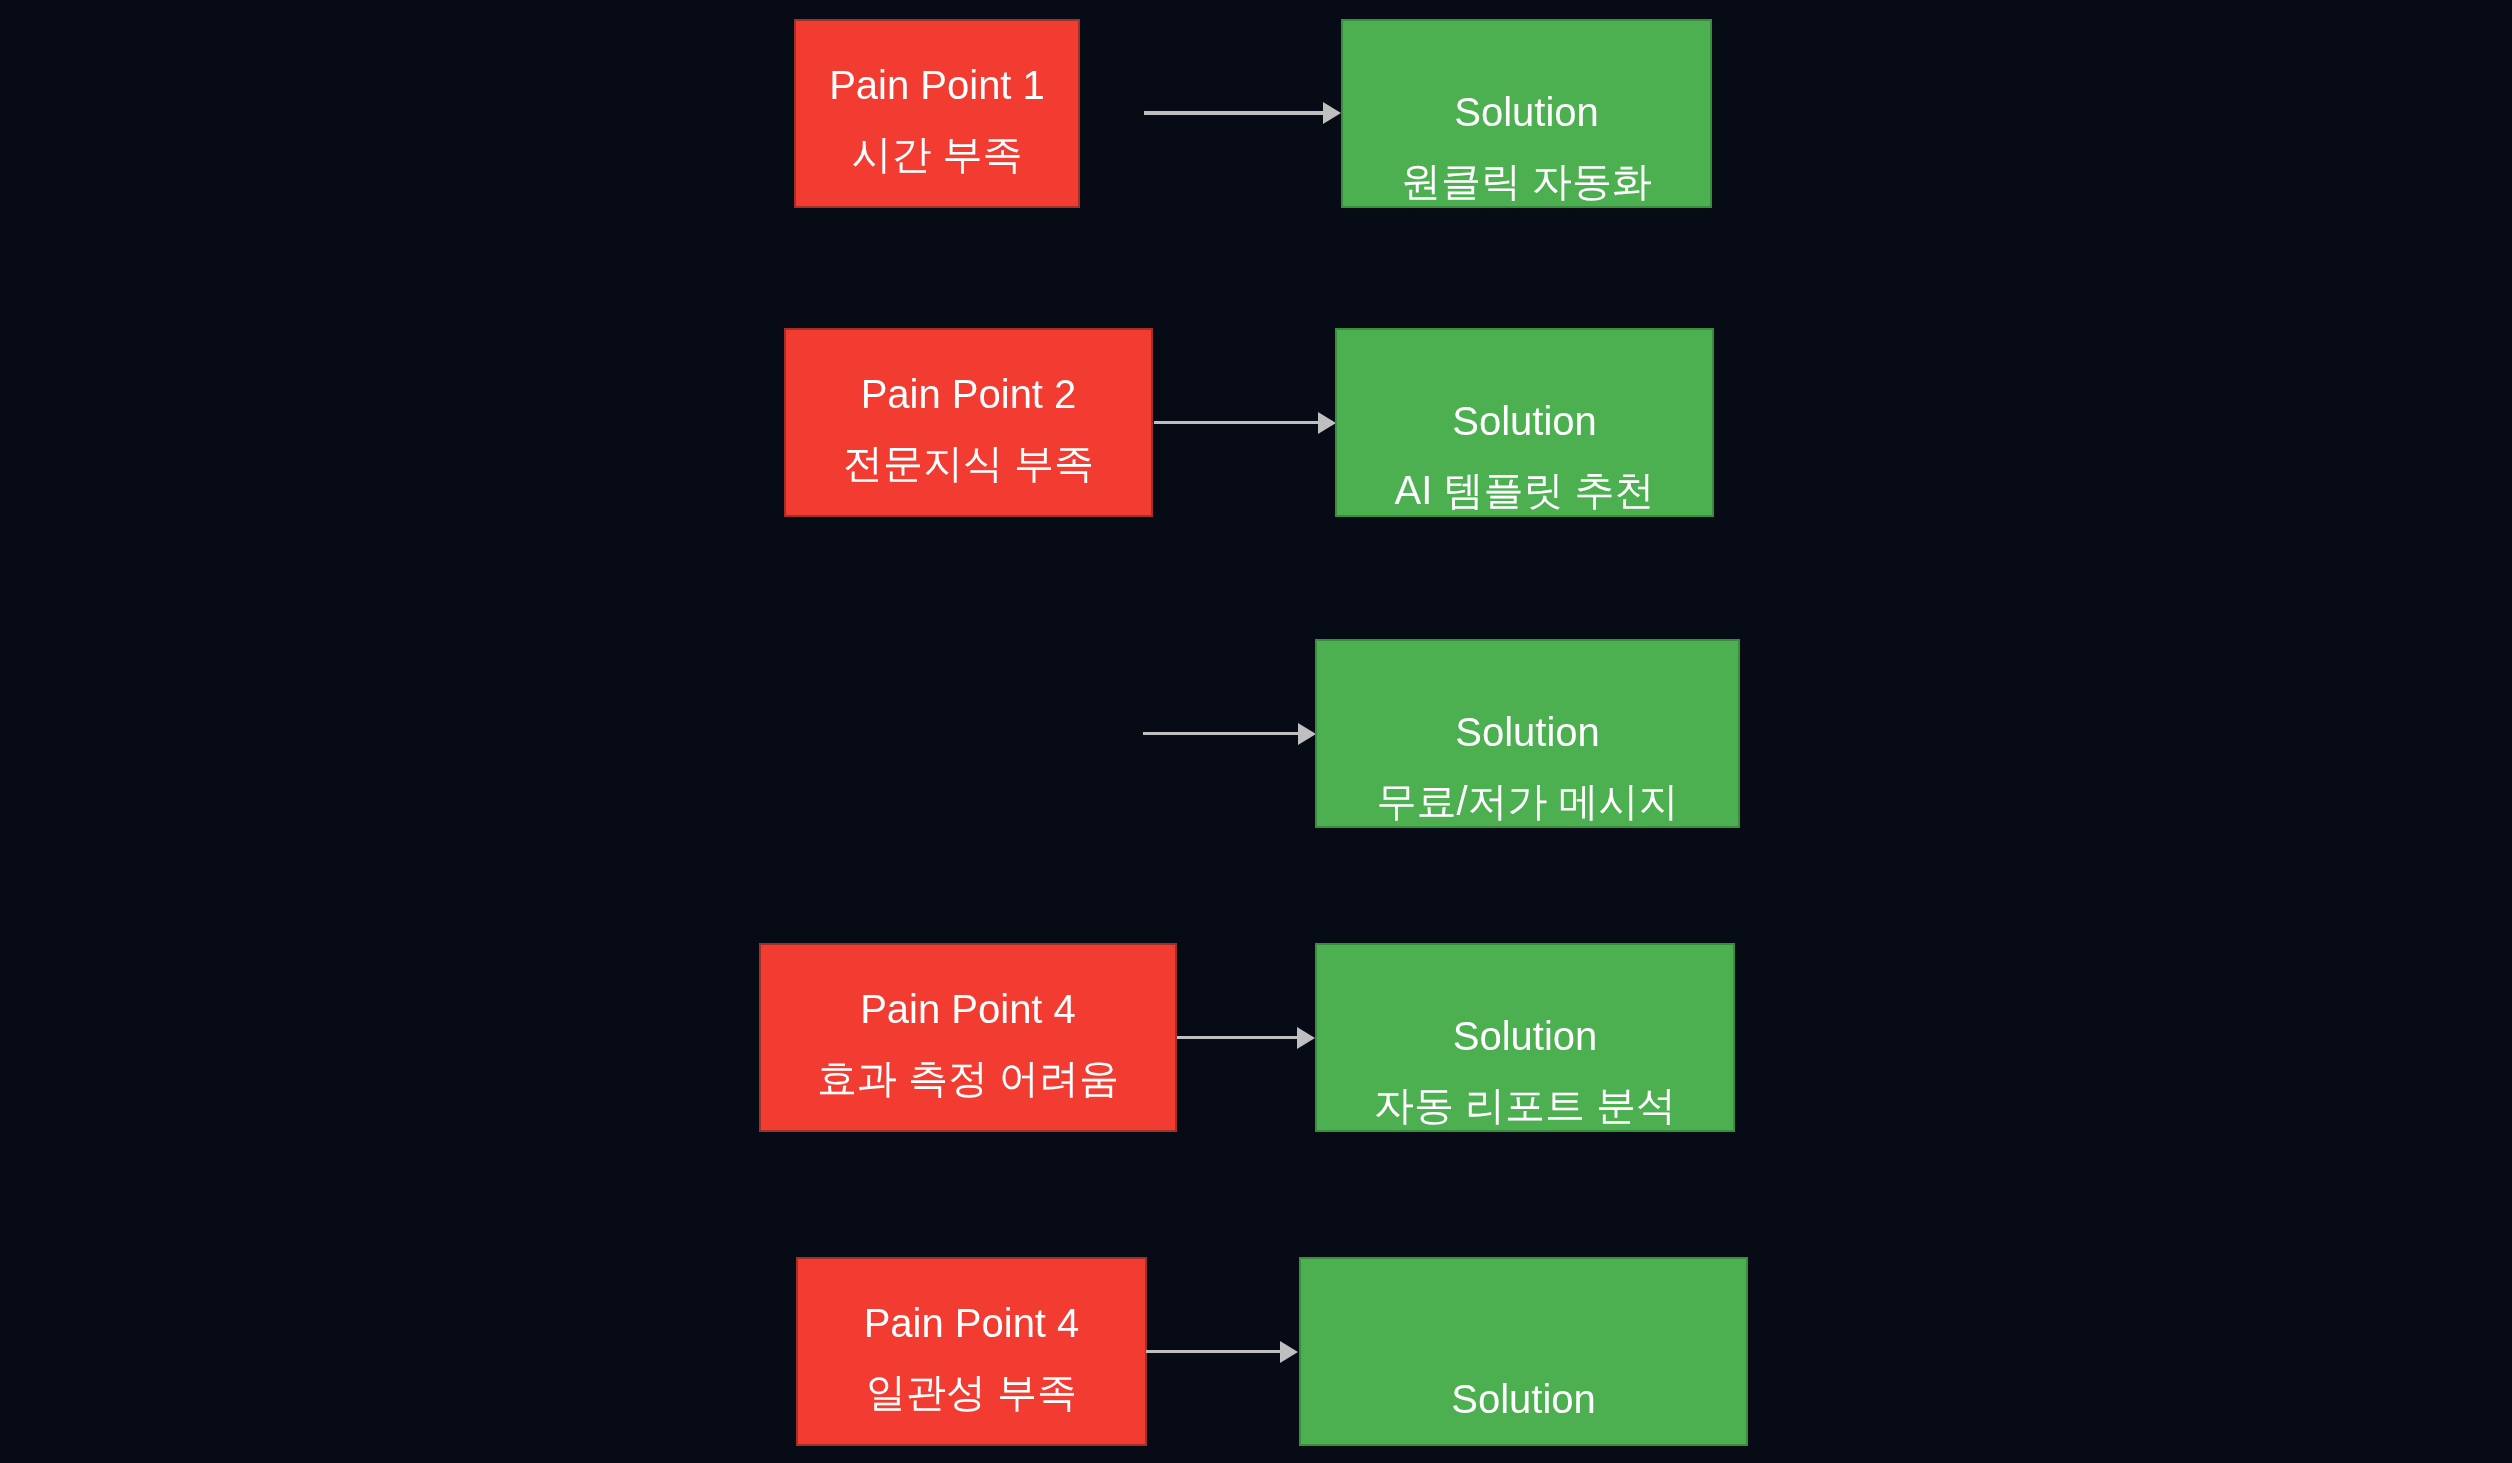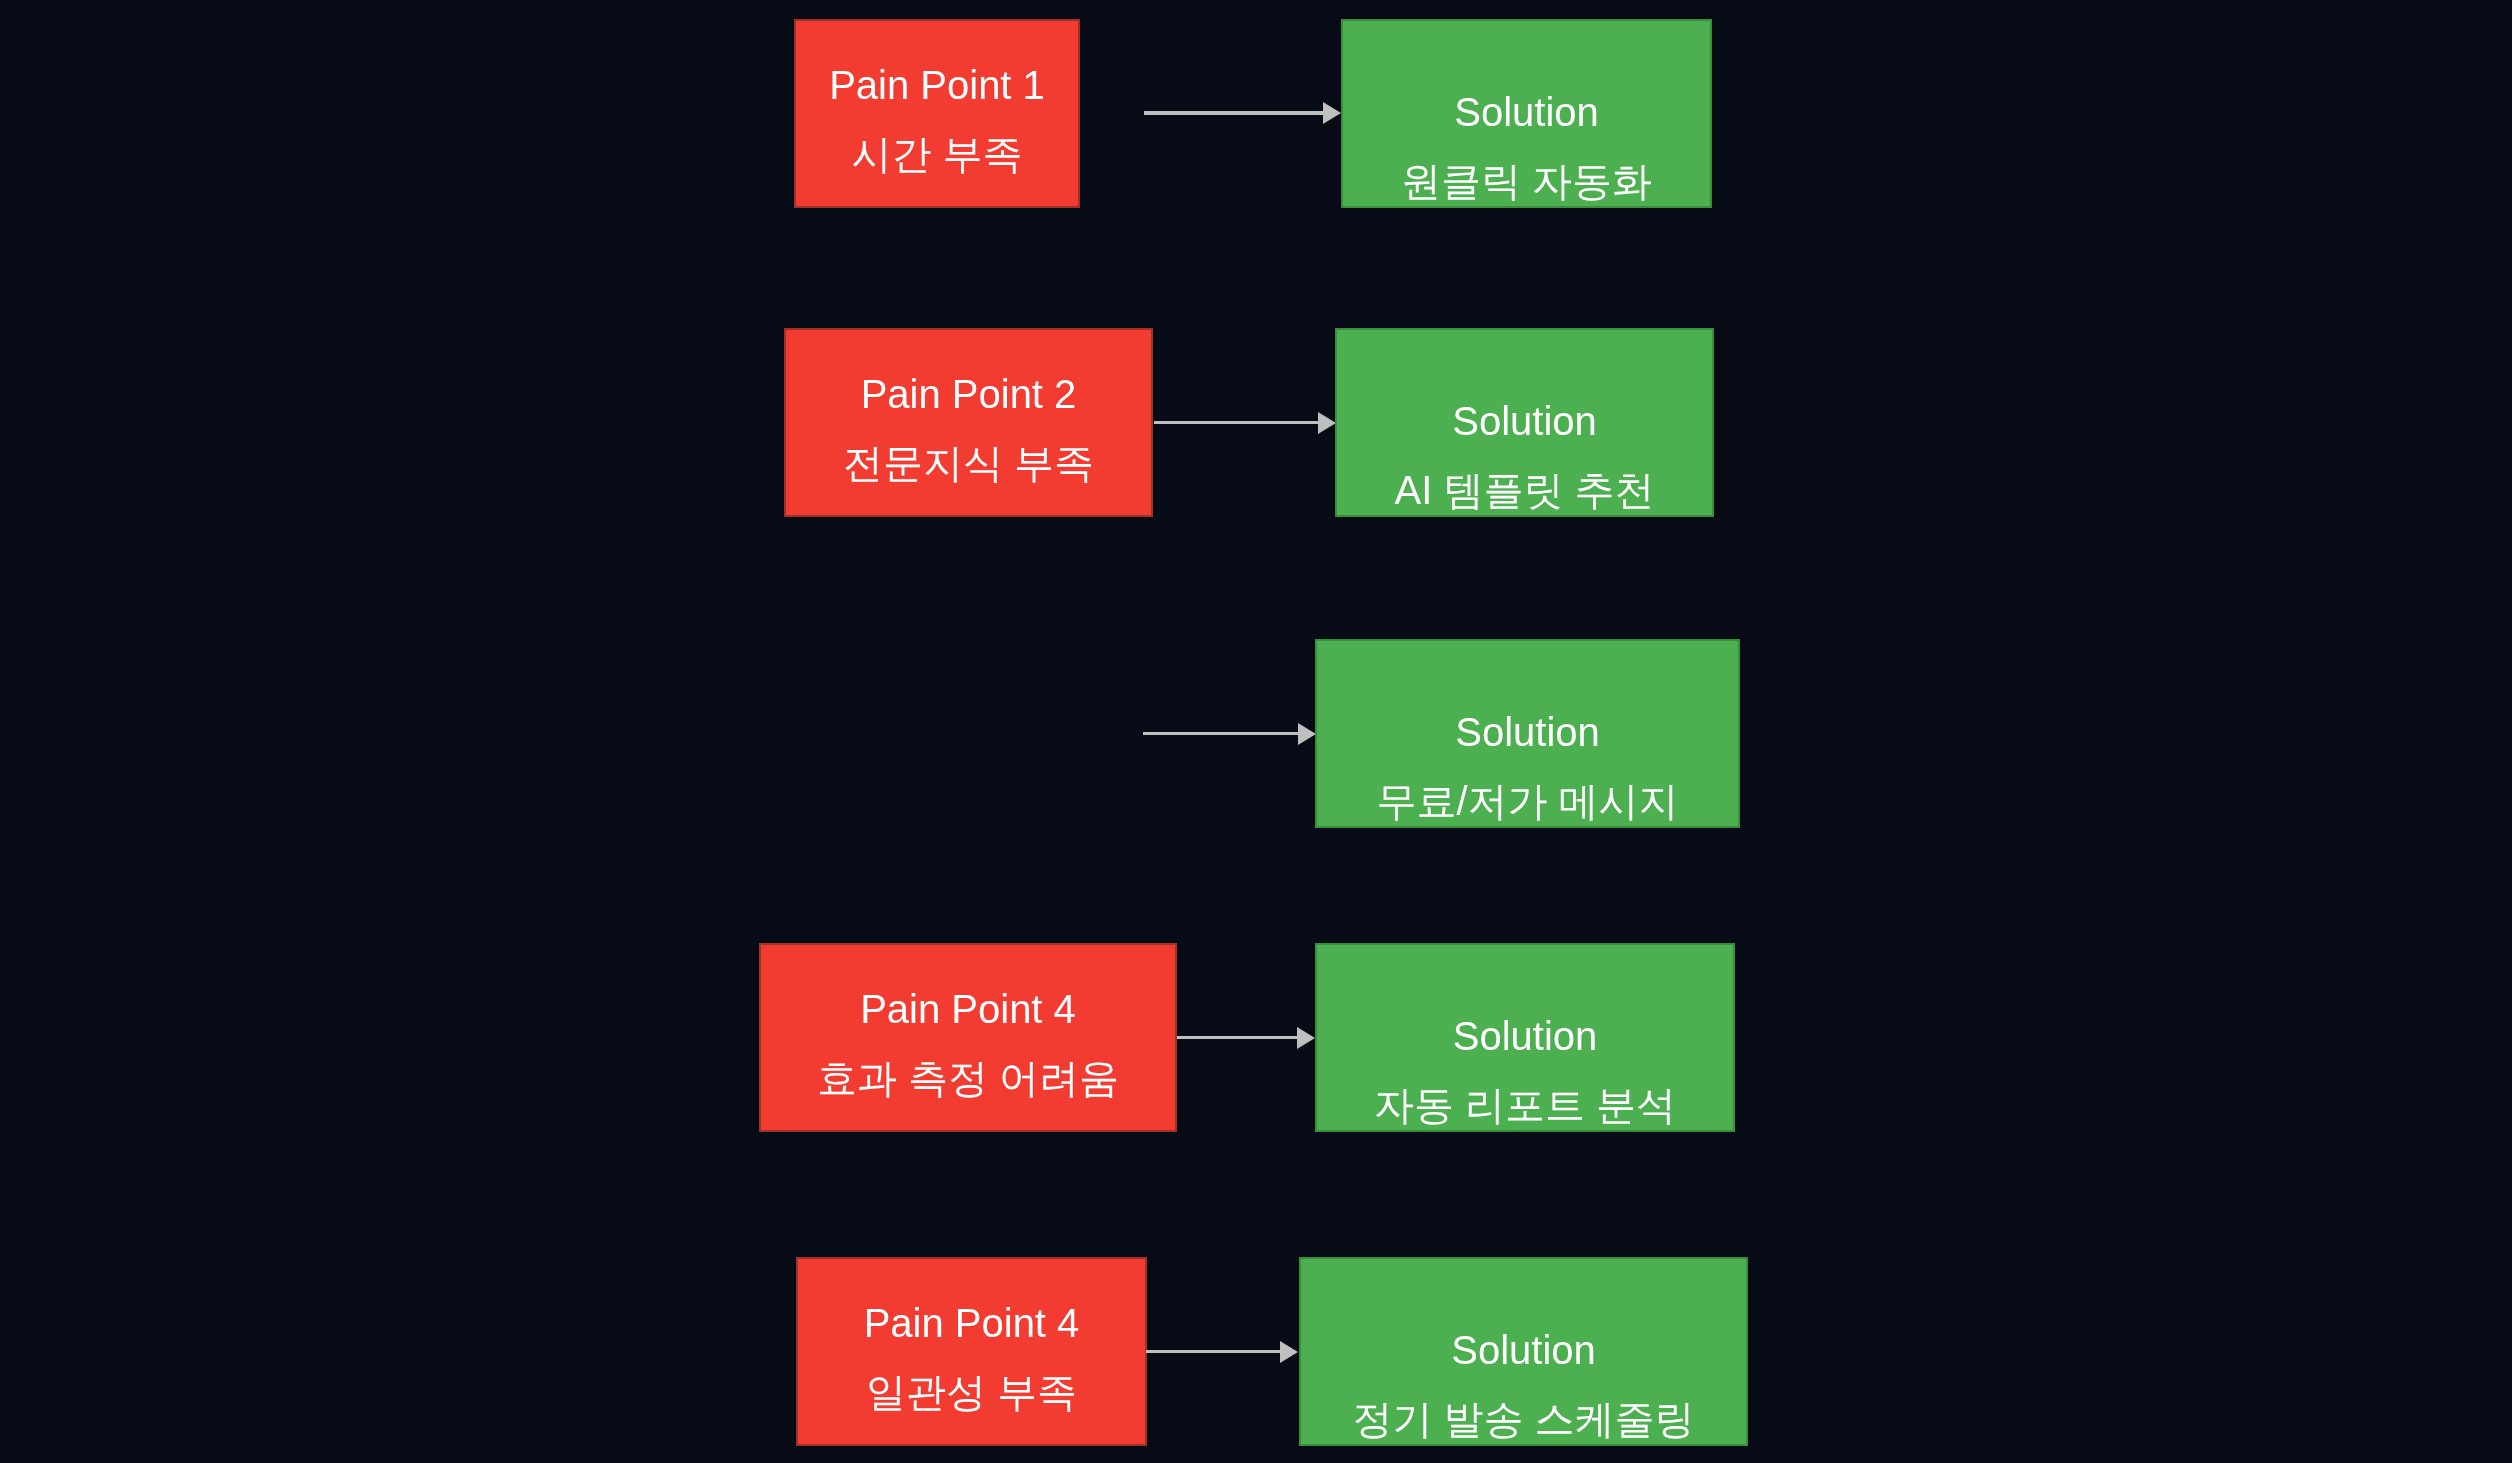--- a/index.html
+++ b/index.html
@@ -144,18 +144,17 @@
     <div class="node pain">
       <div class="title">Pain Point 4</div>
       <div class="desc">일관성 부족</div>
     </div>
     <div class="arrow">
       <div class="shaft"></div>
       <div class="head"></div>
     </div>
     <div class="node sol">
       <div class="title">Solution</div>
-      <div class="desc">정기 발송 스케줄링</div>
     </div>
   </div>
 
 </div>
 
 
 </body></html>

